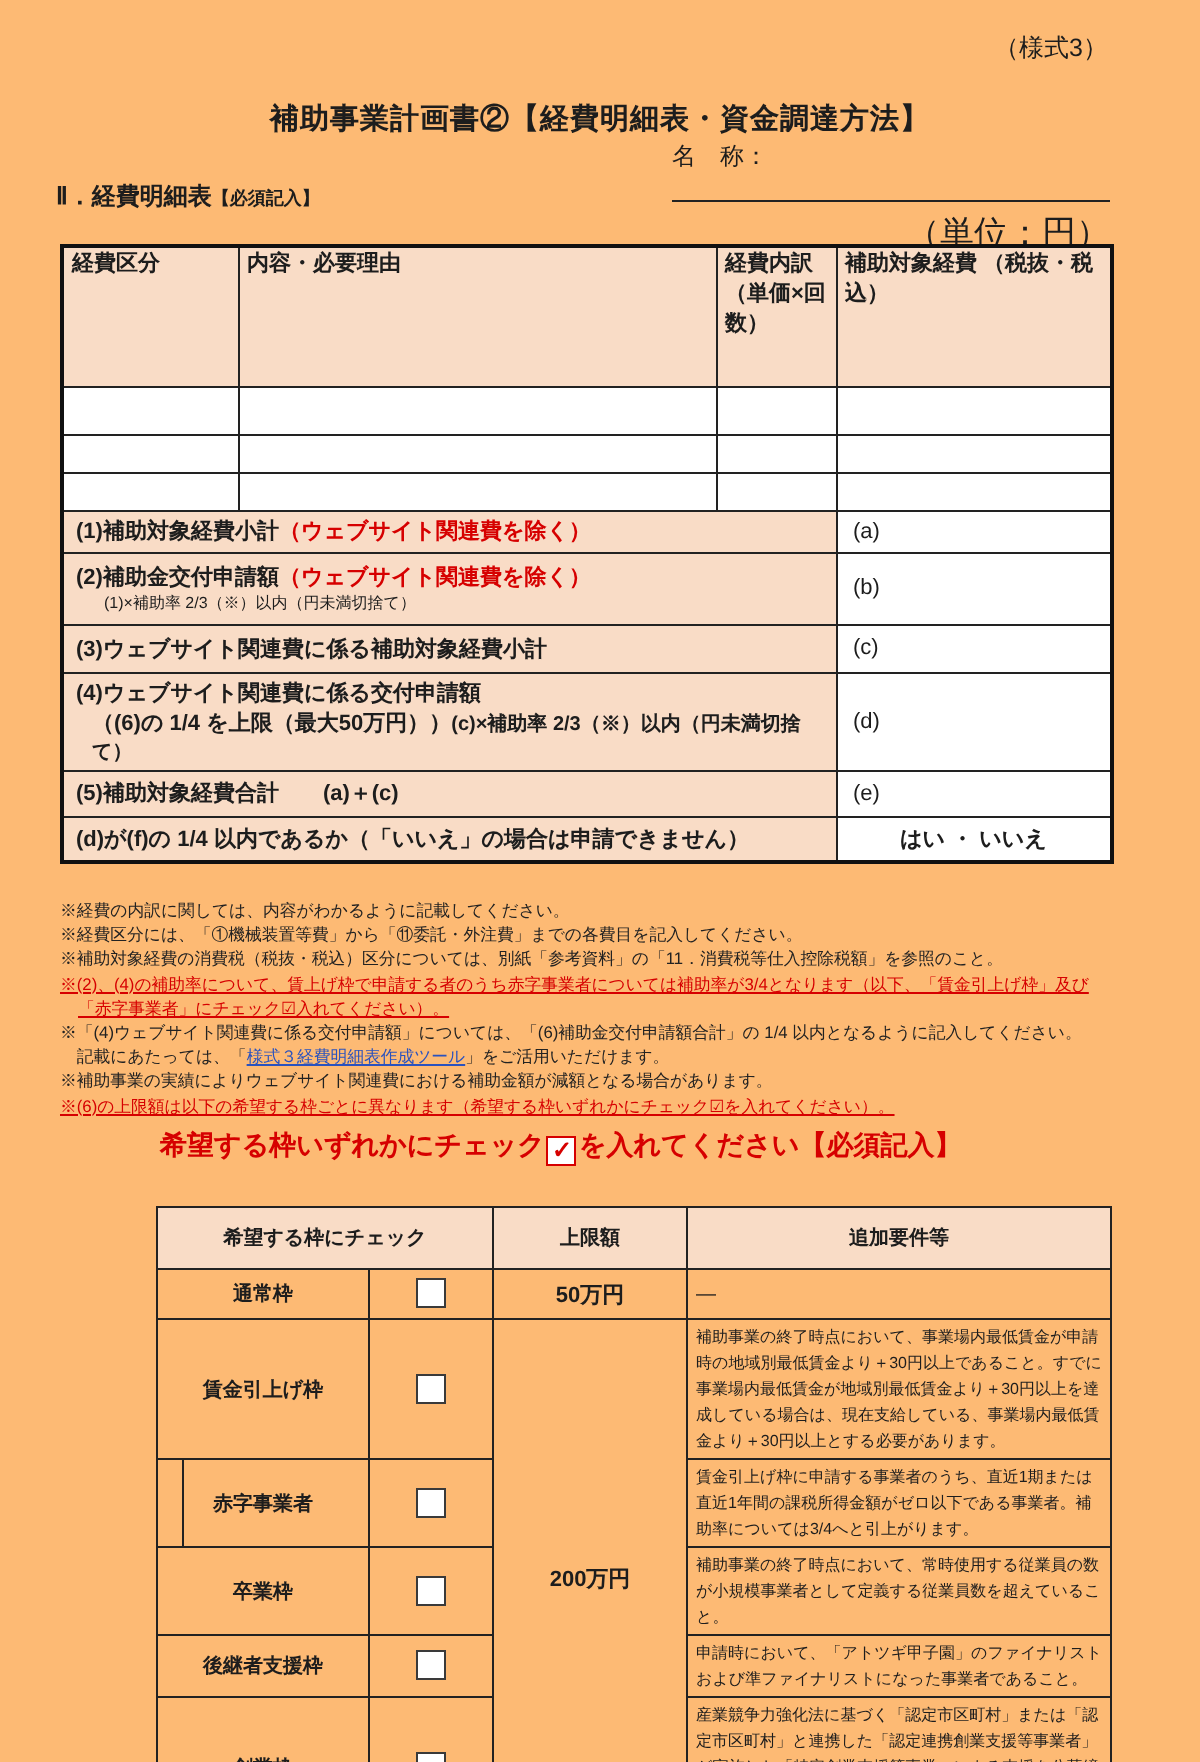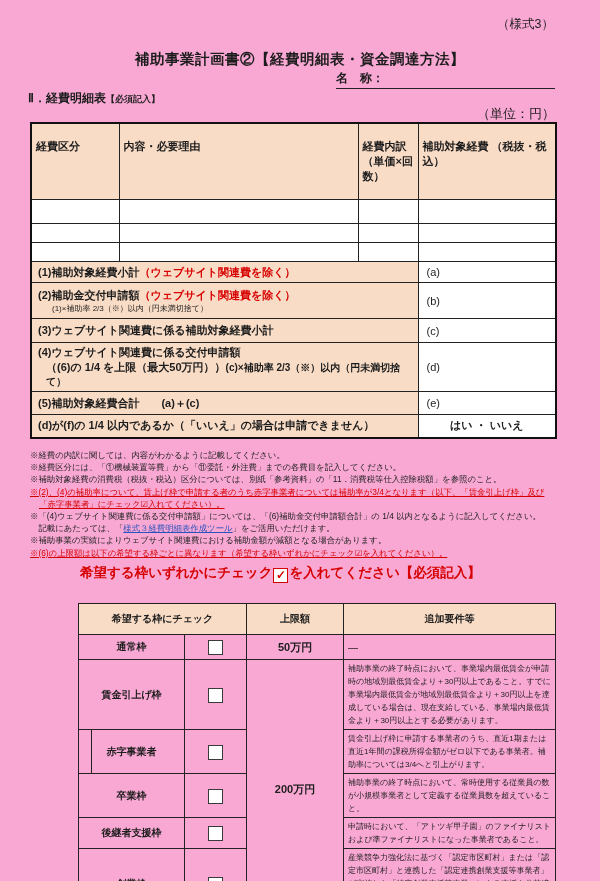--- a/index.html
+++ b/index.html
@@ -1,39 +1,39 @@
 <!DOCTYPE html>
 <html><head>
 <meta charset="utf-8">
 <style>
   html,body{margin:0;padding:0;}
   body{background:#e8e8e8;}
   .page{
     position:relative; width:600px; height:881px; margin:0 auto;
-    background:#f9a8d4; overflow:hidden;
+    background:#fdba74; overflow:hidden;
     font-family:"Liberation Sans", sans-serif; color:#1d1d1d;
   }
   
   .formcode{position:absolute; top:16px; right:46px; font-size:12.5px;}
   .doc-title{position:absolute; top:50px; left:0; width:100%; text-align:center;
     font-size:14.5px; font-weight:bold; letter-spacing:.5px;}
   .namefield{position:absolute; top:70px; left:336px; width:219px;
-    border-bottom:1.6px solid #222; padding-bottom:1px; font-size:12px; font-weight:bold;}
+    border-bottom:1.6px solid #222; padding-bottom:13px; font-size:12px; font-weight:normal;}
   .section-line{position:absolute; top:90px; left:28px; font-size:12px; font-weight:bold;}
   .section-line .small{font-size:9px;}
-  .unit{position:absolute; top:105px; right:45px; font-size:13px;}
+  .unit{position:absolute; top:105px; right:45px; font-size:17px;}
 
   
   table{border-collapse:collapse; table-layout:fixed;}
   td,th{border:1px solid #222; margin:0; overflow:hidden;}
   .peach{background:#f9dcc6;}
 
   
   .t1{position:absolute; top:122px; left:30px; width:525px; border:2px solid #111;}
-  .t1 th{font-size:11px; font-weight:600; text-align:left; vertical-align:top; padding:15px 4px;}
+  .t1 th{font-size:11px; font-weight:600; text-align:left; vertical-align:top; padding:0 4px;}
   .t1 td{font-size:11px;}
   .t1 .blank td{background:#fff;}
   .sr-label{padding:2px 2px 2px 6px; vertical-align:middle; font-weight:600;}
   .sr-code{padding-left:8px; background:#fff; font-weight:normal;}
   .sr-sub{font-size:8px; font-weight:normal; padding-left:14px; letter-spacing:0;}
   .sr-line2{font-size:11px; font-weight:600; padding-left:8px;}
   .sr-sub-inline{font-size:10px; font-weight:bold;}
   .answer{background:#fff; text-align:center; font-weight:600;}
   .red{color:#d60000;}
 

